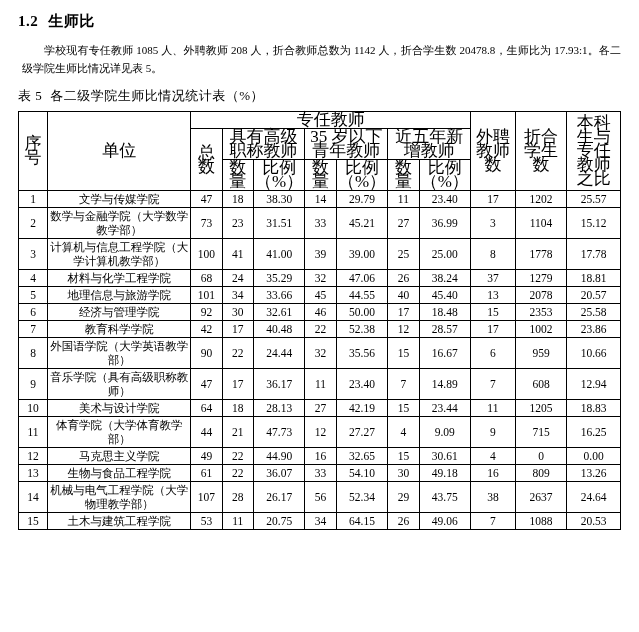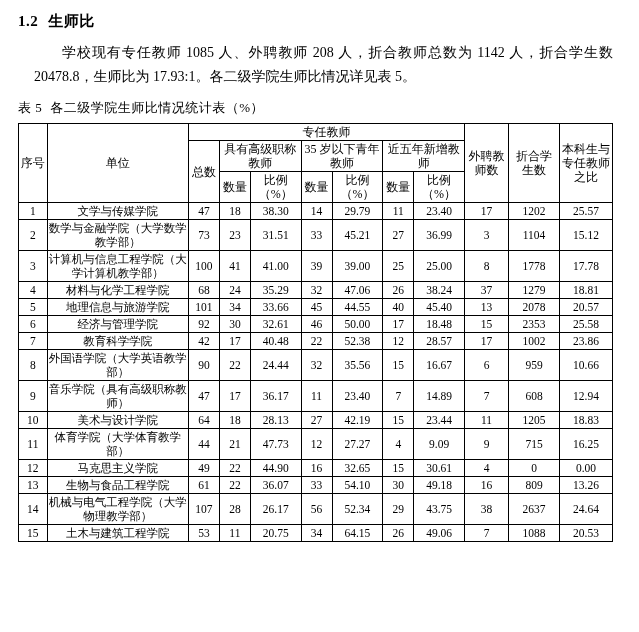--- a/index.html
+++ b/index.html
@@ -11,39 +11,39 @@
     width: 639px;
     height: 632px;
     font-family: "Liberation Serif", "DejaVu Serif", serif;
     color: #000000;
     overflow: hidden;
   }
   .page {
     width: 639px;
     height: 632px;
     box-sizing: border-box;
-    padding: 8px 26px 0 18px;
+    padding: 8px 18px 0 18px;
     position: relative;
   }
   .section-title {
     font-size: 15px;
     font-weight: bold;
     margin: 4px 0 10px 0;
     letter-spacing: 0.5px;
   }
   .section-title .num {
     margin-right: 10px;
   }
   .body-par {
-    font-size: 14px;
-    line-height: 24px;
+    font-size: 11px;
+    line-height: 18px;
     text-align: justify;
     text-justify: inter-ideograph;
     text-indent: 2em;
-    margin: 0 0 6px 16px;
+    margin: 0 0 6px 4px;
   }
   .table-caption {
     text-align: left;
     font-size: 13px;
     margin: 10px 0 6px 0;
     letter-spacing: 0.5px;
   }
   .table-caption .cap-label {
     margin-right: 8px;
   }
@@ -55,21 +55,21 @@
   }
   table.stats th, table.stats td {
     border: 1px solid #000000;
     text-align: center;
     vertical-align: middle;
     padding: 1px 1px;
     line-height: 14px;
     font-weight: normal;
   }
   table.stats th {
-    font-size: 12px;
+    font-size: 17px;
   }
   .hdr-seq { width: 26px; }
   .hdr-unit { width: 128px; }
   .hdr-small { width: 28px; }
   .hdr-ratio { width: 46px; }
   .hdr-ext { width: 40px; }
   .hdr-bk { width: 46px; }
   .hdr-last { width: 48px; }
   td.unit {
     font-size: 11.5px;

